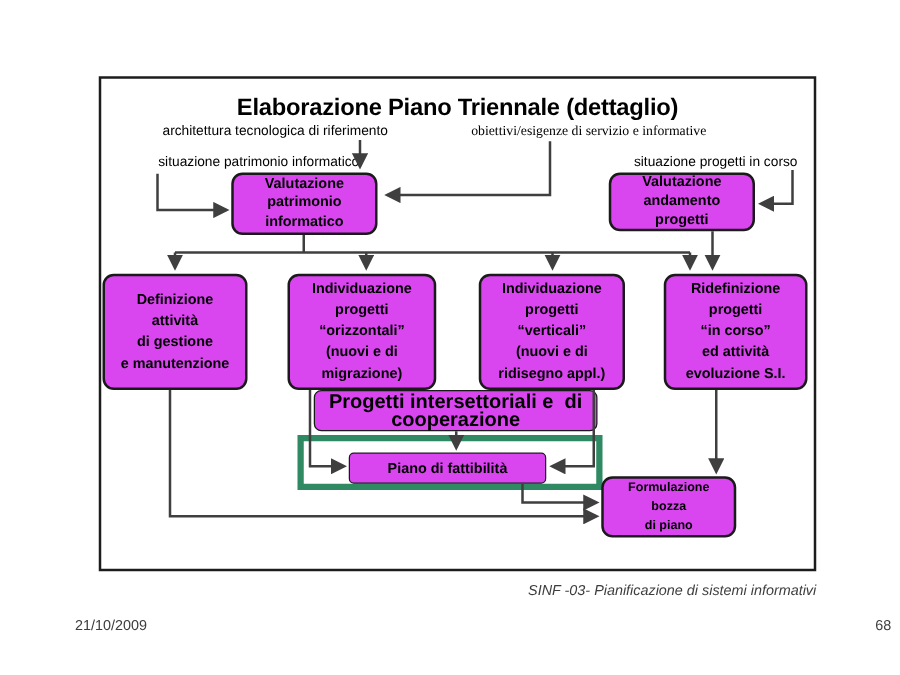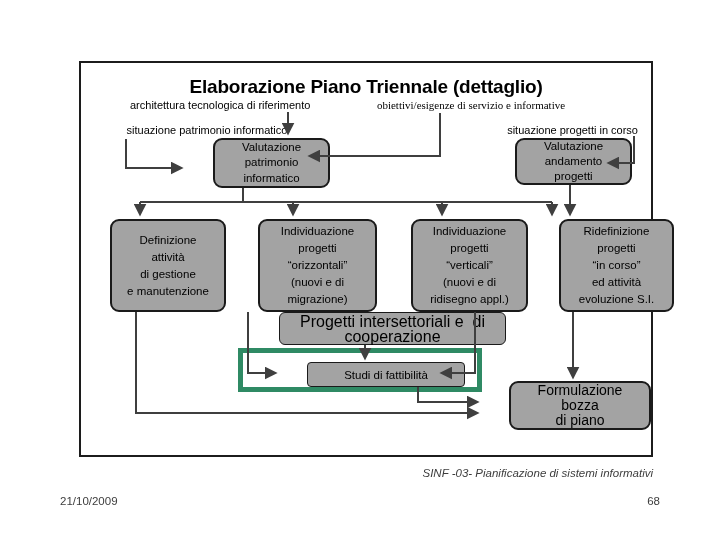--- a/index.html
+++ b/index.html
@@ -3,42 +3,42 @@
 <meta charset="utf-8">
 <style>
   html,body{margin:0;padding:0;background:#fff;}
   .slide{position:relative;width:720px;height:540px;background:#ffffff;overflow:hidden;
          font-family:"Liberation Sans",sans-serif;color:#000;}
   .frame{position:absolute;left:79px;top:61px;width:574px;height:396px;
          border:2px solid #1c1c1c;box-sizing:border-box;}
   .title{position:absolute;left:79px;top:76px;width:574px;text-align:center;
          font-size:19px;font-weight:bold;letter-spacing:-0.2px;}
   .lbl{position:absolute;font-size:11px;line-height:13px;white-space:nowrap;}
-  .box{position:absolute;box-sizing:border-box;background:#a3a3a3;border:2px solid #1a1a1a;
+  .box{position:absolute;box-sizing:border-box;background:#d946ef;border:2px solid #1a1a1a;
        border-radius:9px;display:flex;align-items:center;justify-content:center;
-       text-align:center;font-weight:normal;white-space:pre-wrap;margin-left:28px;}
+       text-align:center;font-weight:bold;white-space:pre-wrap;}
   .box-a{left:185px;top:138px;width:117px;height:50px;font-size:11.5px;line-height:15.5px;}
   .box-b{left:487px;top:138px;width:117px;height:47px;font-size:11.5px;line-height:15px;}
   .box-c{top:219px;height:93px;font-size:11.5px;line-height:17px;}
   .box-c1{left:82px;width:116px;}
   .box-c2{left:230px;width:119px;}
   .box-c3{left:383px;width:117px;}
   .box-c4{left:531px;width:115px;}
   .box-inter{left:251px;top:312px;width:227px;height:33px;font-size:16px;line-height:15px;
              border-radius:6px;border-width:1.6px;}
   .box-studi{left:279px;top:362px;width:158px;height:25px;font-size:11.5px;
              border-radius:4px;border-width:1.8px;}
-  .box-form{left:481px;top:381px;width:142px;height:49px;font-size:14px;line-height:15px;}
+  .box-form{left:481px;top:381px;width:108px;height:49px;font-size:10px;line-height:15px;}
   .hl{position:absolute;left:238px;top:348px;width:244px;height:44px;box-sizing:border-box;
       border:5px solid #2F8A64;background:transparent;}
   .wires{position:absolute;left:0;top:0;width:720px;height:540px;pointer-events:none;}
   .footer{position:absolute;font-size:11.5px;color:#3d3d3d;}
   .f-date{left:44px;top:495px;margin-left:16px;}
   .f-course{left:79px;top:467px;width:574px;text-align:right;font-style:italic;}
-  .f-page{left:628px;top:495px;width:32px;text-align:right;}
+  .f-page{left:681px;top:495px;width:32px;text-align:right;}
 </style>
 </head>
 <body>
 
 <div class="slide">
 
   <div class="frame"></div>
 
   <div class="title">Elaborazione Piano Triennale (dettaglio)</div>
 
@@ -72,21 +72,21 @@
 progetti
 “in corso”
 ed attività
 evoluzione S.I.</div>
 
   <div class="box box-inter">Progetti intersettoriali e  di
 cooperazione</div>
 
   <div class="hl"></div>
 
-  <div class="box box-studi">Studi di fattibilità</div>
+  <div class="box box-studi">Piano di fattibilità</div>
   <div class="box box-form">Formulazione
 bozza
 di piano</div>
 
   <svg class="wires" viewBox="0 0 720 540" xmlns="http://www.w3.org/2000/svg">
     <defs>
       <marker id="ah" viewBox="0 0 10 10" refX="8" refY="5" markerWidth="6.5" markerHeight="6.5" orient="auto-start-reverse">
         <path d="M0,0 L10,5 L0,10 z" fill="#3F3F3F"></path>
       </marker>
     </defs>

